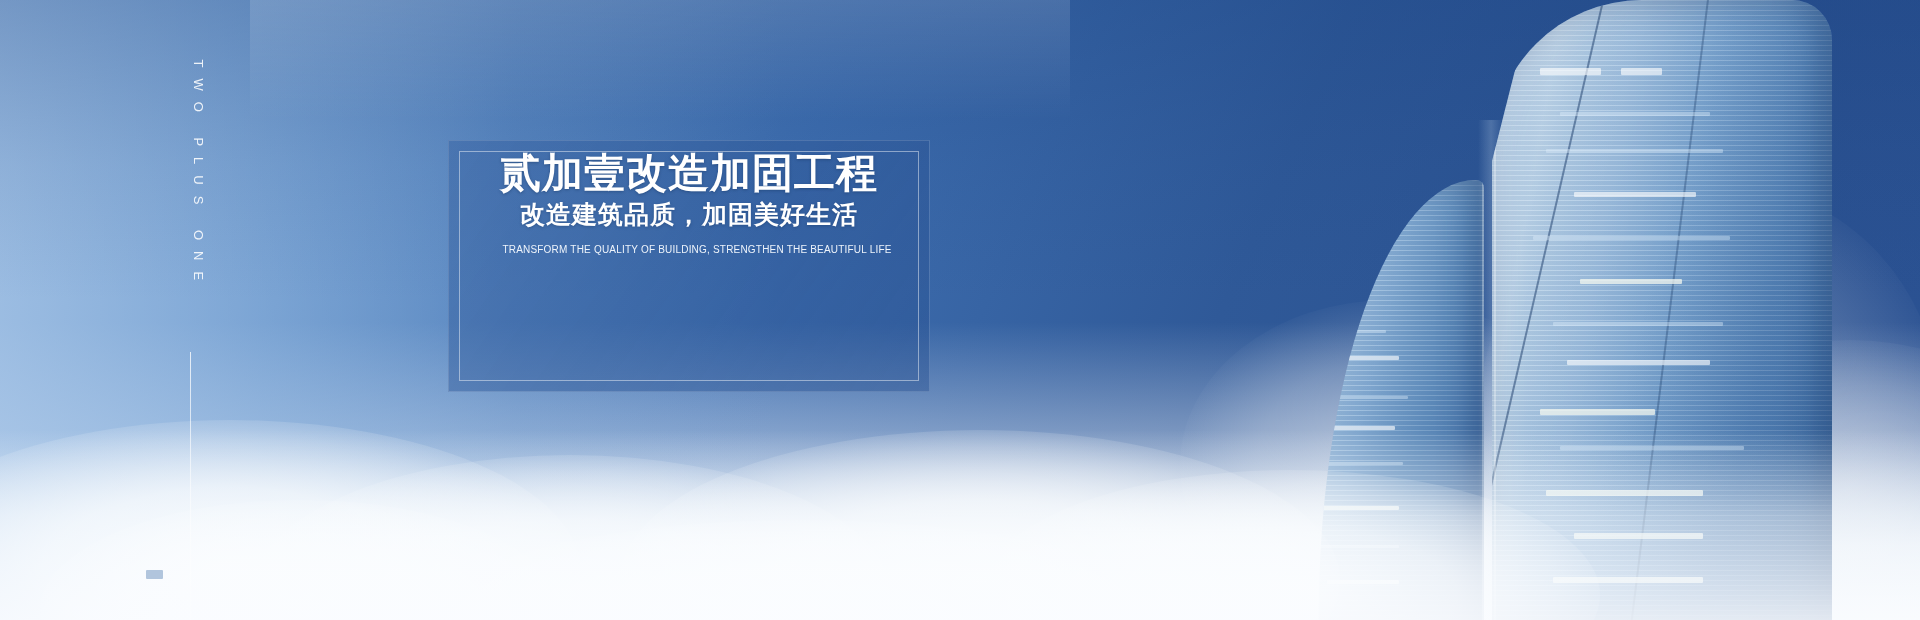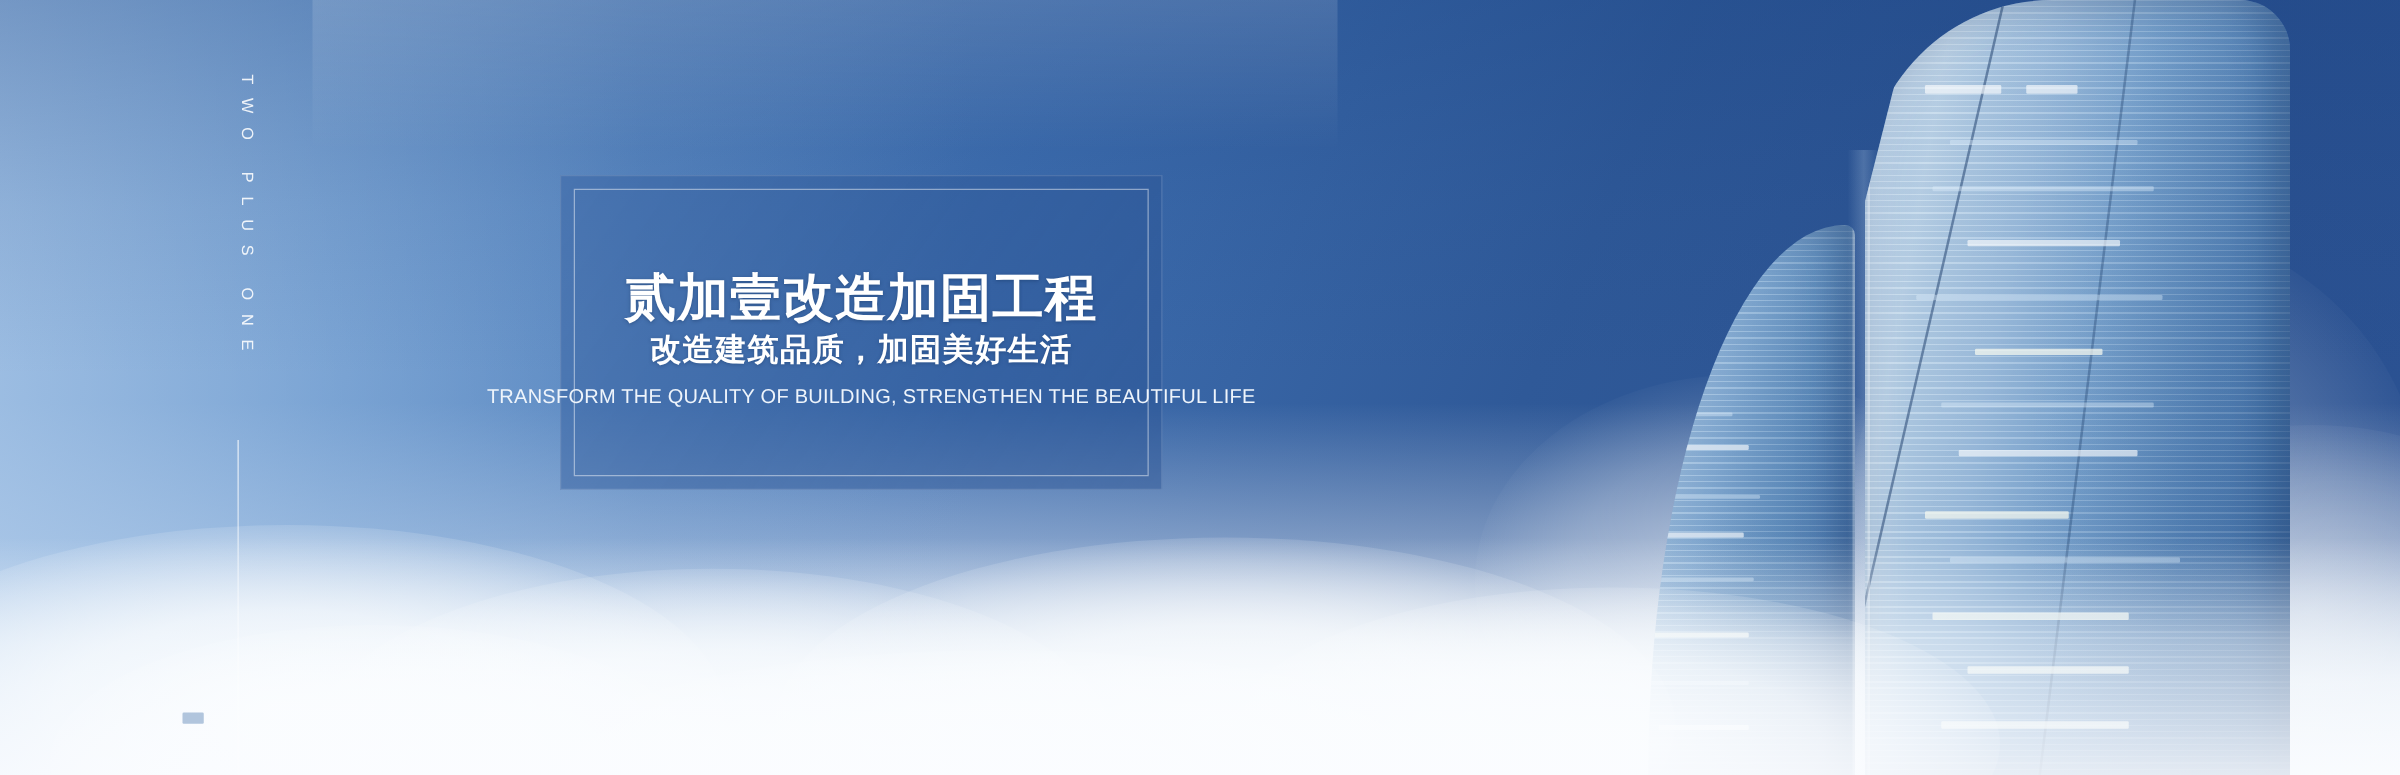--- a/index.html
+++ b/index.html
@@ -229,21 +229,21 @@
   }
   .panel-inner-border {
     position:absolute;
     left:10px; top:10px; right:10px; bottom:10px;
     border:1px solid rgba(255,255,255,0.45);
     pointer-events:none;
   }
   .panel-content {
     position:absolute; inset:0;
     display:flex; flex-direction:column;
-    align-items:center; justify-content:center;
+    align-items:center; 
     padding:0 16px;
   }
   .headline {
     color:#ffffff;
     font-size:41px;
     font-weight:bold;
     letter-spacing:1px;
     line-height:1;
     margin-top:12px;
     text-shadow:0 1px 3px rgba(18,44,84,0.40);
@@ -261,21 +261,21 @@
     color:#ffffff;
     font-size:25px;
     font-weight:bold;
     letter-spacing:1px;
     margin-top:4px;
     text-shadow:0 1px 3px rgba(18,44,84,0.35);
     white-space:nowrap;
   }
   .slogan-en {
     color:#eef4fb;
-    font-size:16px;
+    font-size:10px;
     letter-spacing:0.2px;
     margin-top:13px;
     white-space:nowrap;
     margin-left:16px;
   }
 </style>
 </head>
 <body>
 
 <div id="banner">

